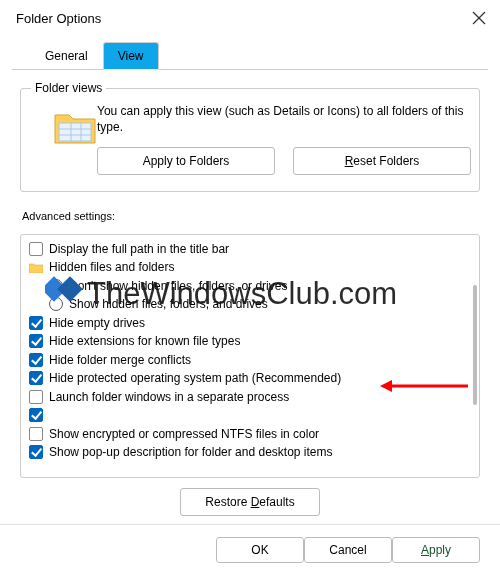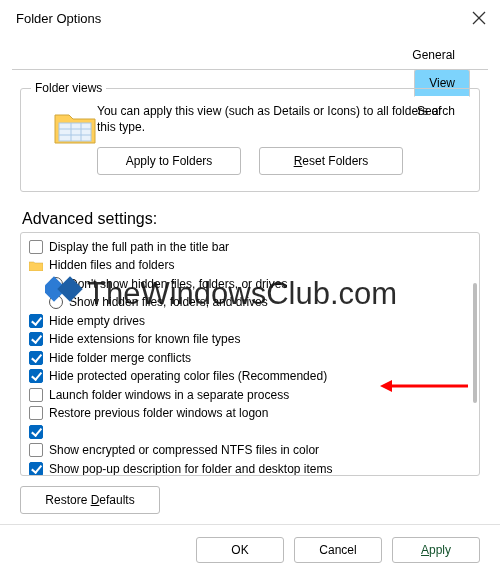--- a/index.html
+++ b/index.html
@@ -23,35 +23,34 @@
   }
   .titlebar .title { font-size: 13px; }
   .close-icon { width: 14px; height: 14px; cursor: pointer; }
   .tabs {
     display: flex;
     align-items: flex-end;
     padding: 0 18px;
     height: 30px;
     border-bottom: 1px solid #ccc;
     margin: 4px 12px 0 12px;
-    flex-direction: column;
   }
   .tab {
     padding: 6px 14px 6px 14px;
     font-size: 12px;
     cursor: pointer;
     border: 1px solid transparent;
     position: relative;
     top: 1px;
   }
   .tab.active {
     border: 1px solid #ccc;
     border-bottom: 1px solid #fff;
     border-radius: 3px 3px 0 0;
-    background: #7dd3fc;
+    background: #0ea5e9;
   }
   .content {
     padding: 12px 20px 10px 20px;
   }
   .group {
     border: 1px solid #ccc;
     border-radius: 3px;
     padding: 14px 16px 16px 32px;
     position: relative;
     margin-top: 6px;
@@ -76,30 +75,30 @@
   .btn-row {
     display: flex;
     gap: 18px;
     margin-top: 12px;
     margin-left: 58px;
   }
   .btn {
     border: 1px solid #bbb;
     background: #fff;
     padding: 6px 0;
-    width: 144px;
+    width: 178px;
     text-align: center;
     border-radius: 3px;
     font-size: 12px;
     cursor: pointer;
     font-family: inherit;
   }
   .section-label {
-    margin: 18px 0 4px 2px;
-    font-size: 16px;
+    margin: 18px 0 12px 2px;
+    font-size: 11px;
   }
   .list-box {
     border: 1px solid #ccc;
     border-radius: 3px;
     height: 244px;
     overflow: hidden;
     position: relative;
     padding: 4px 0 4px 8px;
   }
   .scrollbar {
@@ -138,29 +137,28 @@
     display: inline-flex; align-items: center; justify-content: center;
   }
   .rb.checked::after {
     content: ""; width: 6px; height: 6px; border-radius: 50%; background: #000;
   }
   .small-folder {
     width: 14px; height: 11px;
     flex-shrink: 0;
   }
   .defaults-row {
-    display: flex; justify-content: flex-start; margin-top: 10px;
+    display: flex; justify-content: center; margin-top: 10px;
   }
   .defaults-row .btn { width: 140px; }
   .footer {
     border-top: 1px solid #e0e0e0;
     padding: 12px 20px;
     display: flex;
     justify-content: flex-end;
-    gap: 10px;
     position: absolute;
     bottom: 0; left: 0; right: 0;
     background: #fff;
   }
   .footer .btn { width: 88px; padding: 5px 0; }
   .btn.disabled { color: #14532d; cursor: default; }
   .red-arrow {
     position: absolute;
     right: 30px;
     top: 378px;
@@ -187,21 +185,20 @@
   <span class="title">Folder Options</span>
   <svg class="close-icon" viewBox="0 0 14 14">
     <line x1="1" y1="1" x2="13" y2="13" stroke="#333" stroke-width="1.2"></line>
     <line x1="13" y1="1" x2="1" y2="13" stroke="#333" stroke-width="1.2"></line>
   </svg>
 </div>
 
 <div class="tabs">
   <div class="tab">General</div>
   <div class="tab active">View</div>
-  <div class="tab">Search</div>
 </div>
 
 <div class="content">
 
   <div class="group">
     <span class="group-label">Folder views</span>
     <div class="folder-views-inner">
       <svg class="folder-icon" viewBox="0 0 44 40">
         <path d="M2 8 L2 36 L42 36 L42 12 L20 12 L16 8 Z" fill="#ffcf5a" stroke="#d1a63a"></path>
         <rect x="6" y="16" width="32" height="18" fill="#e9f2fb" stroke="#a9c8e6"></rect>
@@ -252,29 +249,25 @@
       <div class="item">
         <span class="cb checked"></span>
         <span>Hide extensions for known file types</span>
       </div>
       <div class="item">
         <span class="cb checked"></span>
         <span>Hide folder merge conflicts</span>
       </div>
       <div class="item">
         <span class="cb checked"></span>
-        <span>Hide protected operating color files (Recommended)</span>
+        <span>Hide protected operating system path (Recommended)</span>
       </div>
       <div class="item">
         <span class="cb"></span>
         <span>Launch folder windows in a separate process</span>
-      </div>
-      <div class="item">
-        <span class="cb"></span>
-        <span>Restore previous folder windows at logon</span>
       </div>
       <div class="item">
         <span class="cb checked"></span>
       </div>
       <div class="item">
         <span class="cb"></span>
         <span>Show encrypted or compressed NTFS files in color</span>
       </div>
       <div class="item">
         <span class="cb checked"></span>

